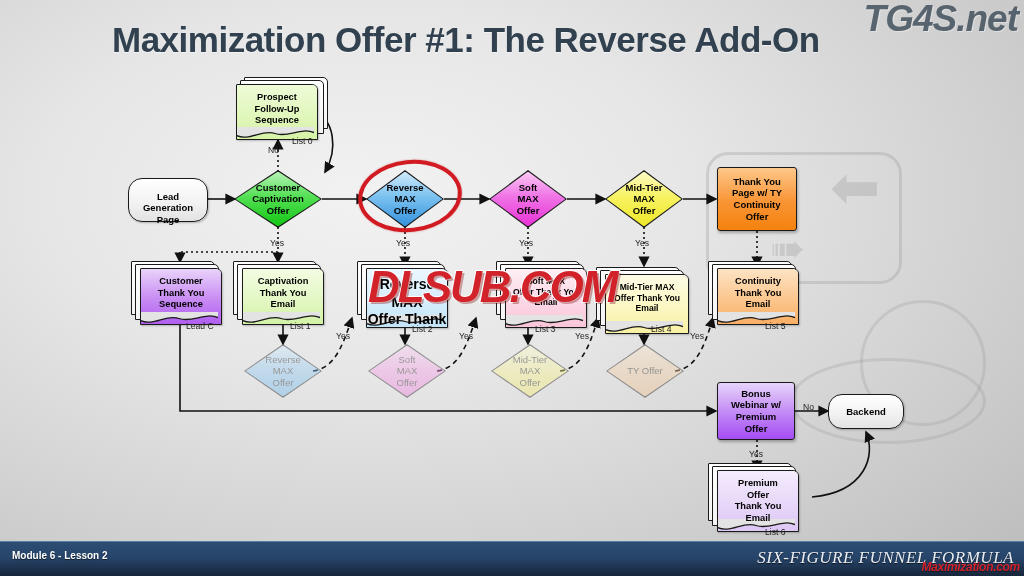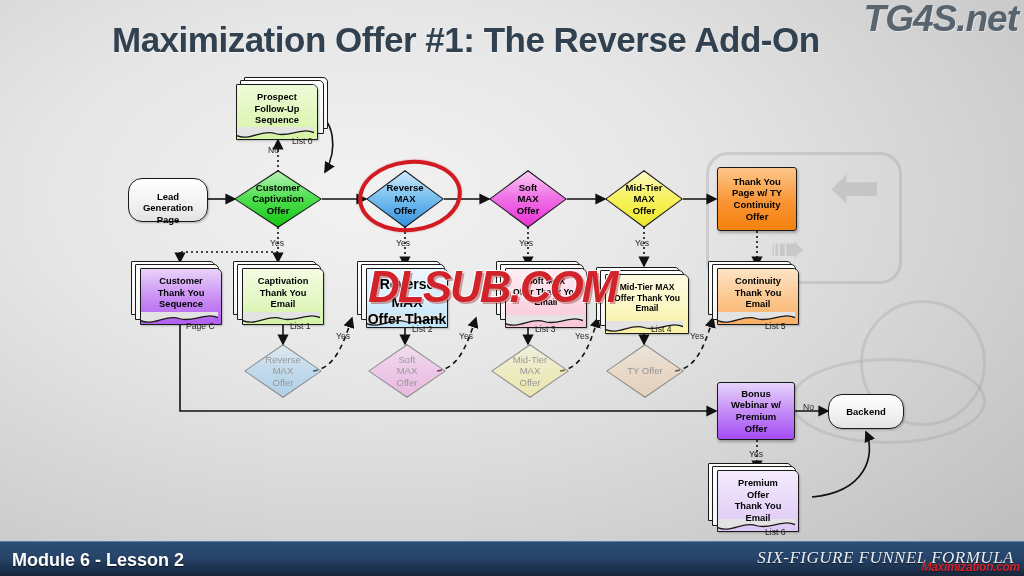--- a/index.html
+++ b/index.html
@@ -55,21 +55,21 @@
   
   #footer{
     position:absolute;left:0;bottom:0;width:1024px;height:34px;
     background:linear-gradient(180deg,#2e4d70 0%,#1d3category 0%,#24405f 40%,#16263a 100%);
     background:linear-gradient(180deg,#3559833 0%, #2b4a6e 0%, #22395470 50%, #16253a 100%);
     background:linear-gradient(180deg,#2d4d72 0%,#27456a 45%,#16253a 100%);
     border-top:1px solid #5b7ea6;
   }
   #footer-left{
     position:absolute;left:12px;top:8px;
-    color:#ffffff;font-size:18px;font-weight:bold;
+    color:#ffffff;font-size:10px;font-weight:bold;
     text-shadow:0 1px 1px rgba(0,0,0,.6);
   }
   #footer-right{
     position:absolute;right:10px;top:6px;
     color:#e9eef5;font-size:17px;font-weight:normal;font-style:italic;
     letter-spacing:.5px;
     text-shadow:0 1px 1px rgba(0,0,0,.7);
     font-family:"Liberation Serif","DejaVu Serif",serif;
   }
 
@@ -270,21 +270,21 @@
         <div class="body" style="background:linear-gradient(180deg,#e9d3fa 0%,#c88bf3 55%,#b05ef0 100%);"></div>
         <svg class="wave" viewBox="0 0 84 14" preserveAspectRatio="none">
           <path d="M0,0 L0,9 C14,16 28,2 42,7 C56,12 70,0 84,6 L84,0 Z" fill="#e3e3e3"></path>
           <path d="M0,9 C14,16 28,2 42,7 C56,12 70,0 84,6" fill="none" stroke="#1a1a1a" stroke-width="1.4"></path>
         </svg>
         <div class="lbl" style="white-space:pre-line;">Customer
 Thank You
 Sequence</div>
       </div>
     </div>
-    <div class="listlbl" style="left:186px;top:321px;">Page C</div>
+    <div class="listlbl" style="left:186px;top:321px;">Lead C</div>
 
     <div class="docwrap" style="left:242px;top:268px;width:82px;height:57px;">
       <div class="sheet" style="left:-9px;top:-7px;width:82px;height:52px;"></div>
       <div class="sheet" style="left:-5px;top:-4px;width:82px;height:54px;"></div>
       <div class="front">
         <div class="body" style="background:linear-gradient(180deg,#f3fce2 0%,#e2f7c2 60%,#d2f2a6 100%);"></div>
         <svg class="wave" viewBox="0 0 84 14" preserveAspectRatio="none">
           <path d="M0,0 L0,9 C14,16 28,2 42,7 C56,12 70,0 84,6 L84,0 Z" fill="#e3e3e3"></path>
           <path d="M0,9 C14,16 28,2 42,7 C56,12 70,0 84,6" fill="none" stroke="#1a1a1a" stroke-width="1.4"></path>
         </svg>

